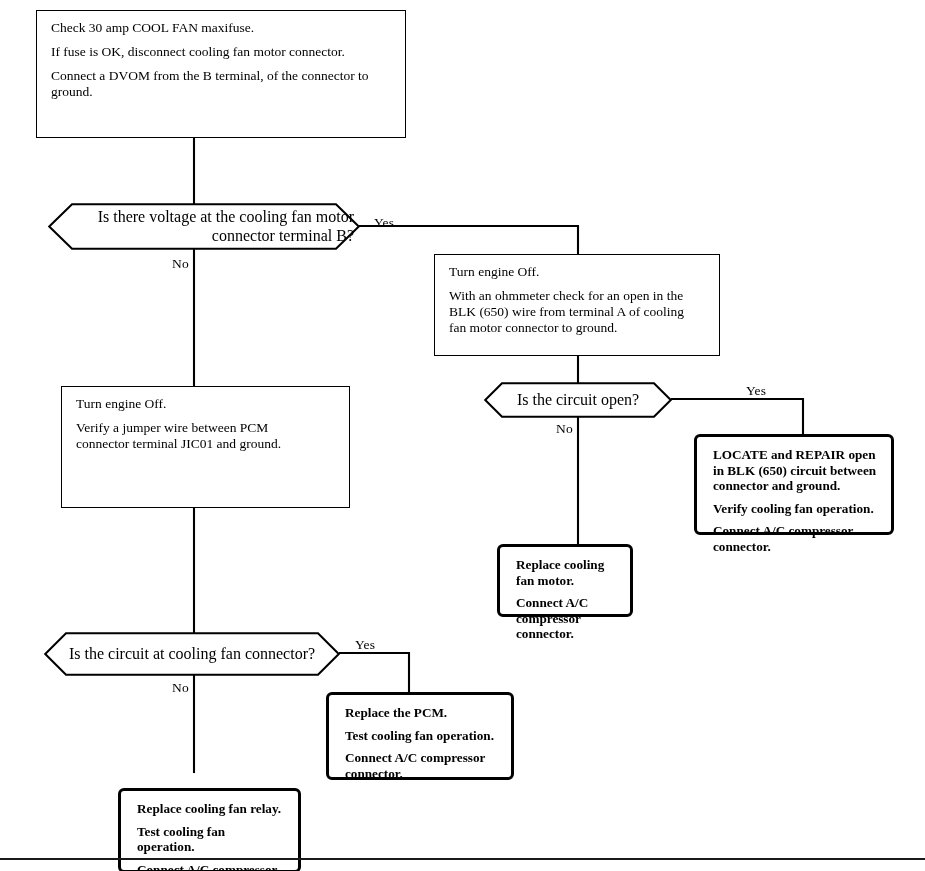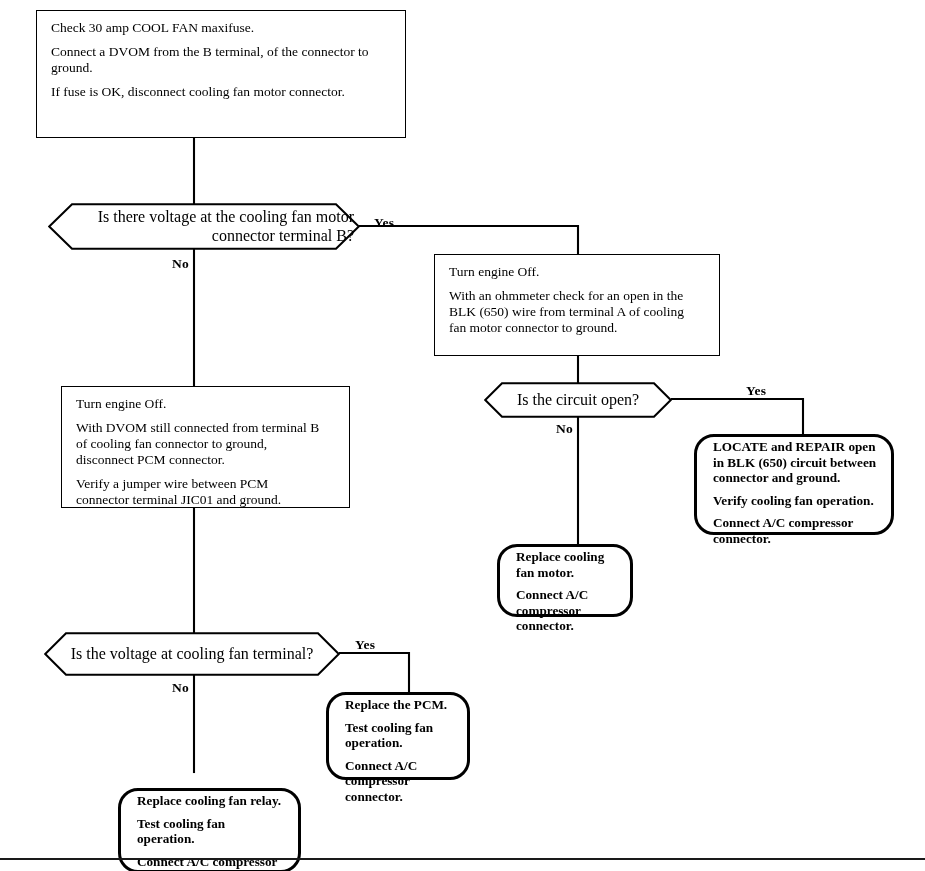--- a/index.html
+++ b/index.html
@@ -33,22 +33,22 @@
     position: absolute;
     box-sizing: border-box;
     background: #ffffff;
   }
   .proc {
     border: 1.6px solid #000;
     padding: 9px 0 9px 14px;
   }
   .term {
     border: 3.2px solid #000;
-    border-radius: 20px;
-    padding: 2px 14px 10px 16px;
+    border-radius: 6px;
+    padding: 10px 14px 10px 16px;
     font-weight: bold;
   }
   .decision {
     display: flex;
     align-items: center;
     justify-content: center;
     text-align: center;
     background: transparent;
   }
   .decision .dtext {
@@ -72,21 +72,21 @@
     margin: 0 0 8px 0;
     white-space: pre-line;
   }
   .ln:last-child { margin-bottom: 0; }
   .term .ln { font-size: 13.2px; margin-bottom: 7px; }
 
   
   .blabel {
     position: absolute;
     font-size: 13.5px;
-    font-weight: bold;
+    font-weight: normal;
     letter-spacing: 0.2px;
     background: transparent;
   }
   
   .footer-rule {
     position: absolute;
     left: 0;
     width: 925px;
     height: 0;
     border-top: 2.2px solid #1a1a1a;
@@ -115,23 +115,23 @@
       <path d="M 194,508 L 194,632"></path>
 
       <path d="M 340,653 L 409,653 L 409,692"></path>
 
       <path d="M 194,676 L 194,772"></path>
     </g>
   </svg>
 
   <div class="node proc" style="left:36px; top:10px; width:370px; height:128px;">
     <p class="ln">Check 30 amp COOL FAN maxifuse.</p>
+    <p class="ln">If fuse is OK, disconnect cooling fan motor connector.</p>
     <p class="ln">Connect a DVOM from the B terminal, of the connector to
 ground.</p>
-    <p class="ln">If fuse is OK, disconnect cooling fan motor connector.</p>
   </div>
 
   <div class="node decision" style="left:48px; top:203px; width:312px; height:47px;text-align:right;">
     <svg viewBox="0 0 312 47" preserveAspectRatio="none">
       <polygon points="24,1.2 288,1.2 310.8,23.5 288,45.8 24,45.8 1.2,23.5" fill="#ffffff" stroke="#000" stroke-width="2.1"></polygon>
     </svg>
     <div class="dtext">Is there voltage at the cooling fan
 motor connector terminal B?</div>
   </div>
   <span class="blabel" style="left:374px; top:215px;">Yes</span>
@@ -163,37 +163,34 @@
   </div>
 
   <div class="node term" style="left:497px; top:544px; width:136px; height:73px;">
     <p class="ln">Replace cooling fan motor.</p>
     <p class="ln">Connect A/C compressor
 connector.</p>
   </div>
 
   <div class="node proc" style="left:61px; top:386px; width:289px; height:122px;">
     <p class="ln">Turn engine Off.</p>
-    <p class="ln">With DVOM still connected from terminal B
-of cooling fan connector to ground,
-disconnect PCM connector.</p>
     <p class="ln">Verify a jumper wire between PCM
 connector terminal JIC01 and ground.</p>
   </div>
 
   <div class="node decision" style="left:44px; top:632px; width:296px; height:44px;">
     <svg viewBox="0 0 296 44" preserveAspectRatio="none">
       <polygon points="22,1.2 274,1.2 294.8,22 274,42.8 22,42.8 1.2,22" fill="#ffffff" stroke="#000" stroke-width="2.1"></polygon>
     </svg>
-    <div class="dtext">Is the voltage at cooling fan terminal?</div>
+    <div class="dtext">Is the circuit at cooling fan connector?</div>
   </div>
   <span class="blabel" style="left:355px; top:637px;">Yes</span>
   <span class="blabel" style="left:172px; top:680px;">No</span>
 
-  <div class="node term" style="left:326px; top:692px; width:144px; height:88px;">
+  <div class="node term" style="left:326px; top:692px; width:188px; height:88px;">
     <p class="ln">Replace the PCM.</p>
     <p class="ln">Test cooling fan operation.</p>
     <p class="ln">Connect A/C compressor
 connector.</p>
   </div>
 
   <div class="node term" style="left:118px; top:788px; width:183px; height:85px;">
     <p class="ln">Replace cooling fan relay.</p>
     <p class="ln">Test cooling fan operation.</p>
     <p class="ln">Connect A/C compressor

